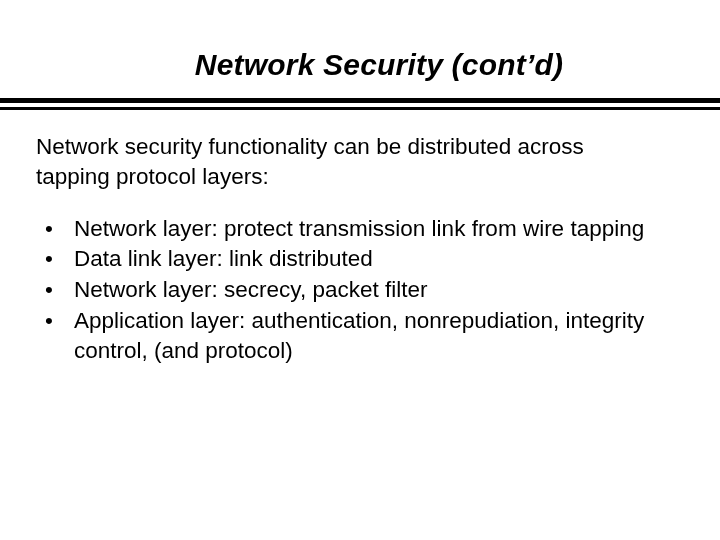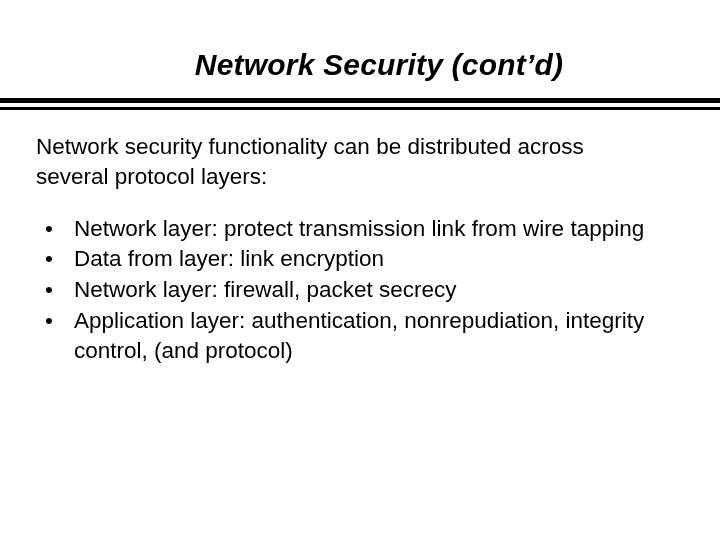--- a/index.html
+++ b/index.html
@@ -105,34 +105,34 @@
   <div class="slide-title">Network Security (cont’d)</div>
 
   <div class="rule-group">
     <div class="rule-thick"></div>
     <div class="rule-gap"></div>
     <div class="rule-thin"></div>
   </div>
 
   <div class="body-block">
 
-    <p class="intro-para">Network security functionality can be distributed across several protocol layers:</p>
+    <p class="intro-para">Network security functionality can be distributed across tapping protocol layers:</p>
 
     <ul class="bullet-list">
       <li class="bullet-item">
         <span class="bullet-dot">•</span>
         <span class="bullet-text">Network layer: protect transmission link from wire tapping</span>
       </li>
       <li class="bullet-item">
         <span class="bullet-dot">•</span>
-        <span class="bullet-text">Data from layer: link encryption</span>
+        <span class="bullet-text">Data link layer: link distributed</span>
       </li>
       <li class="bullet-item">
         <span class="bullet-dot">•</span>
-        <span class="bullet-text">Network layer: firewall, packet secrecy</span>
+        <span class="bullet-text">Network layer: secrecy, packet filter</span>
       </li>
       <li class="bullet-item">
         <span class="bullet-dot">•</span>
         <span class="bullet-text">Application layer: authentication, nonrepudiation, integrity control, (and protocol)</span>
       </li>
     </ul>
 
   </div>
 
 </div>

